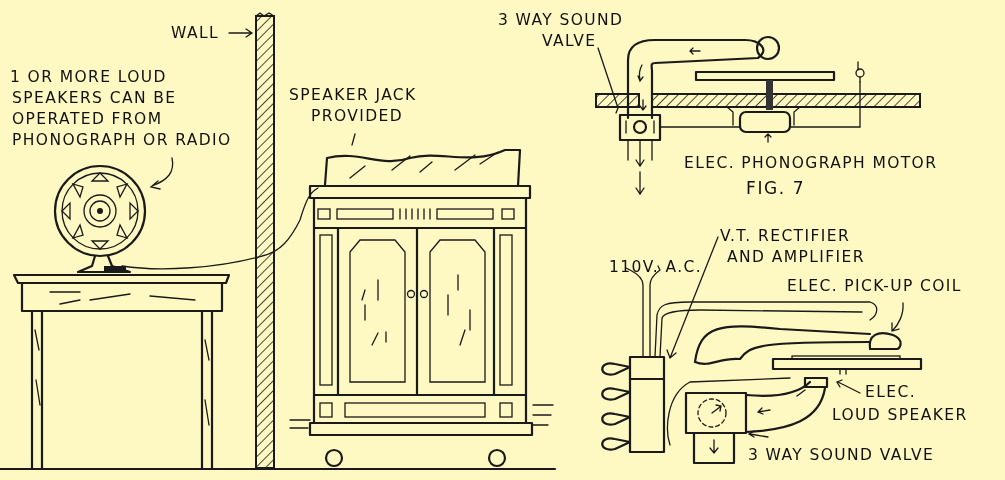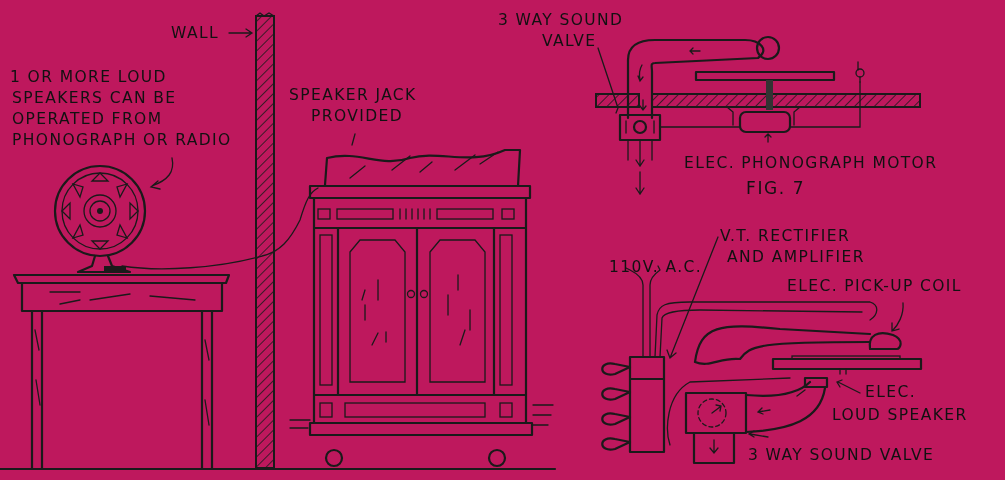--- a/index.html
+++ b/index.html
@@ -1,16 +1,16 @@
 <!DOCTYPE html>
 <html><head>
 <meta charset="utf-8">
 <style>
   html,body{margin:0;padding:0;background:#fff;}
-  #stage{position:relative;width:1005px;height:480px;overflow:hidden;background:#be185d;}
+  #stage{position:relative;width:1005px;height:480px;overflow:hidden;background:#fef9c3;}
   svg{position:absolute;left:0;top:0;}
   .ln{fill:none;stroke:#1a1a1a;stroke-width:2.2;stroke-linecap:round;stroke-linejoin:round;}
   .ln-thin{fill:none;stroke:#1a1a1a;stroke-width:1.3;stroke-linecap:round;}
   .lbl{font-family:"DejaVu Sans",sans-serif;font-size:15.5px;fill:#111;letter-spacing:1.4px;}
   .lbl-big{font-family:"DejaVu Sans",sans-serif;font-size:17px;fill:#111;letter-spacing:1.6px;}
 </style>
 </head>
 <body>
 
 <div id="stage">

